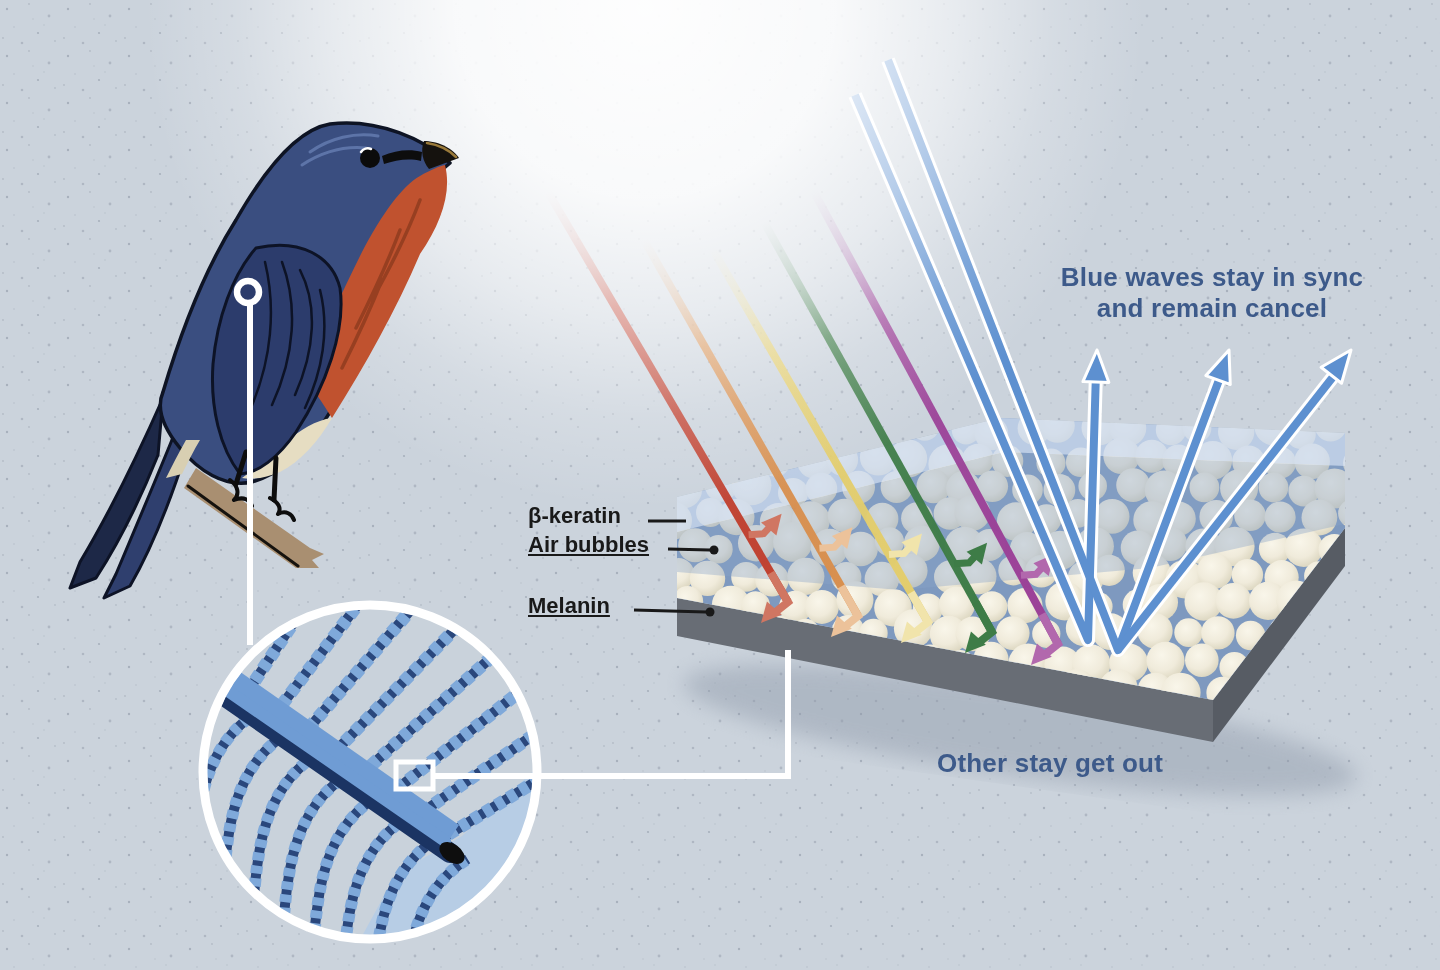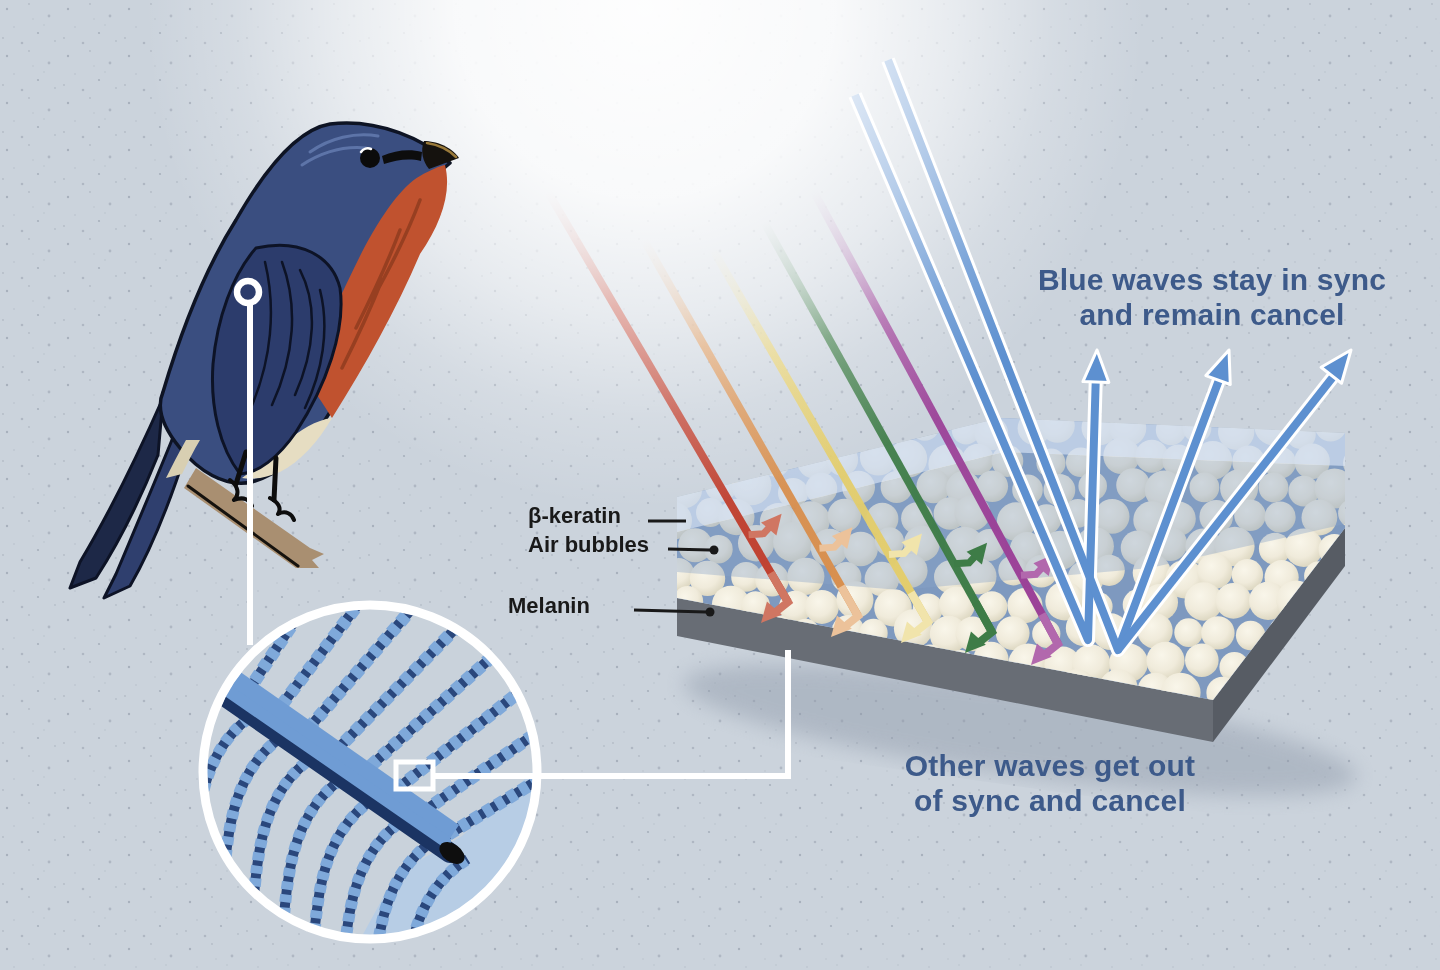--- a/index.html
+++ b/index.html
@@ -1,26 +1,26 @@
 <!DOCTYPE html>
 <html><head>
 <meta charset="utf-8">
 <style>
   html,body{margin:0;padding:0;background:#9aa3af;}
   .stage{position:relative;width:1440px;height:970px;overflow:hidden;background:#cbd3dc;
          font-family:"Liberation Sans",sans-serif;}
   .stage svg{position:absolute;left:0;top:0;}
   .txt{position:absolute;line-height:1.18;font-weight:bold;}
-  .heading{color:#3d5a8a;font-size:30px;text-align:center;letter-spacing:.2px;}
+  .heading{color:#3d5a8a;font-size:26px;text-align:center;letter-spacing:.2px;}
   #blue-heading{left:1012px;top:262px;width:400px;}
   #other-heading{left:850px;top:748px;width:400px;}
   .layer-label{color:#191919;font-size:22px;text-align:right;line-height:1;}
   #lbl-keratin{left:528px;top:505px;}
-  #lbl-air{left:528px;top:534px;}
-  #lbl-melanin{left:508px;top:595px;}
+  #lbl-air{left:528px;top:534px;text-decoration:underline;}
+  #lbl-melanin{left:528px;top:595px;text-decoration:underline;}
   .casing{stroke:#fff;stroke-width:14px;fill:none;stroke-linejoin:round;}
   .blueray{stroke-width:8px;fill:none;stroke-linejoin:round;}
   .bluehead{stroke:#fff;stroke-width:3px;stroke-linejoin:round;}
 </style>
 </head>
 <body>
 
 <div class="stage">
 
 <svg width="1440" height="970" viewBox="0 0 1440 970">
@@ -441,20 +441,19 @@
     <path d="M 434,776 L 788,776 L 788,650" stroke-width="6"></path>
     <rect x="396" y="762" width="37" height="27" stroke-width="5"></rect>
   </g>
 </svg>
 
 <div class="txt heading" id="blue-heading">
   <div>Blue waves stay in sync</div>
   <div>and remain cancel</div>
 </div>
 <div class="txt heading" id="other-heading">
-  <div>Other waves get out</div>
-  <div>of sync and cancel</div>
+  <div>Other stay get out</div>
 </div>
 <div class="txt layer-label" id="lbl-keratin">β-keratin</div>
 <div class="txt layer-label" id="lbl-air">Air bubbles</div>
 <div class="txt layer-label" id="lbl-melanin">Melanin</div>
 
 </div>
 
 </body></html>

